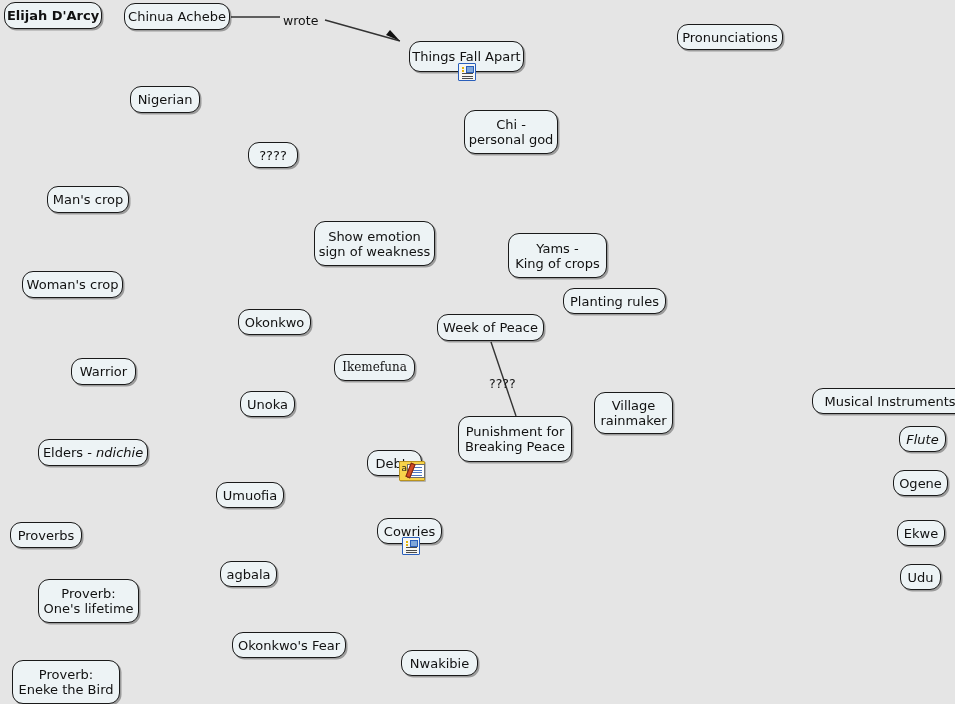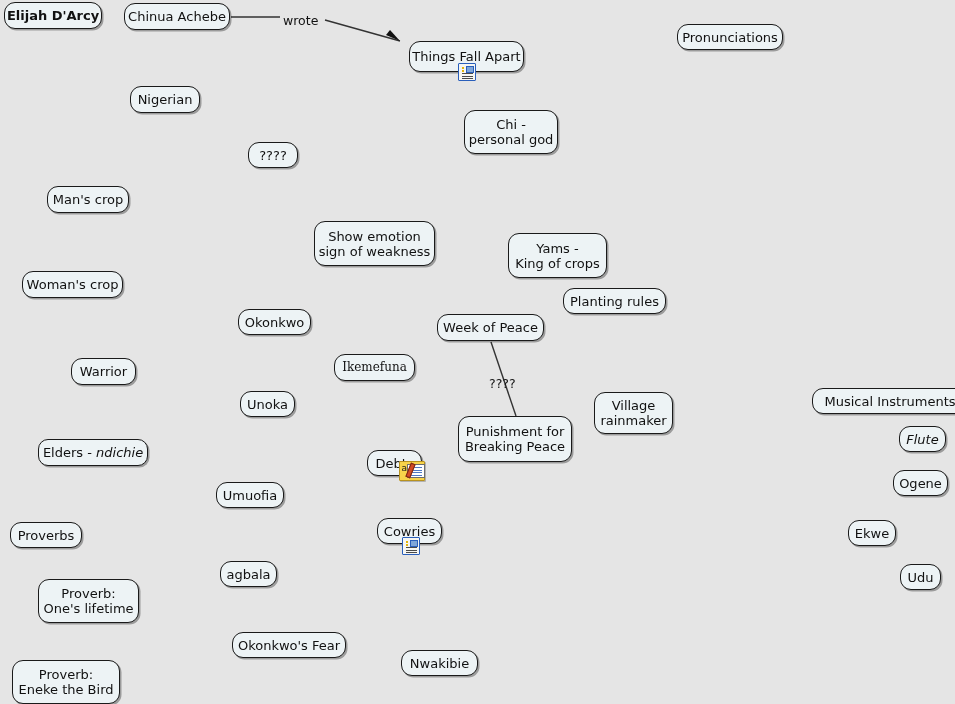--- a/index.html
+++ b/index.html
@@ -172,26 +172,26 @@
       <div class="node" style="left: 437px; top: 314px; width: 107px; height: 27px;"><span>Week of Peace</span></div>
       <div class="node serif" style="left: 334px; top: 354px; width: 81px; height: 27px;"><span>Ikemefuna</span></div>
       <div class="node" style="left: 71px; top: 358px; width: 65px; height: 27px;"><span>Warrior</span></div>
       <div class="node" style="left: 812px; top: 388px; width: 156px; height: 26px;"><span>Musical Instruments</span></div>
       <div class="node" style="left: 240px; top: 391px; width: 55px; height: 26px;"><span>Unoka</span></div>
       <div class="node" style="left: 594px; top: 392px; width: 79px; height: 42px;"><span>Village
 rainmaker</span></div>
       <div class="node" style="left: 899px; top: 426px; width: 47px; height: 26px; font-style: italic;"><span>Flute</span></div>
       <div class="node" style="left: 458px; top: 416px; width: 114px; height: 46px;"><span>Punishment for
 Breaking Peace</span></div>
-      <div class="node" style="left: 38px; top: 439px; width: 110px; height: 27px; border-radius: 10px;"><span>Elders - </span><span class="ital">ndichie</span></div>
+      <div class="node" style="left: 38px; top: 439px; width: 110px; height: 27px;"><span>Elders - </span><span class="ital">ndichie</span></div>
       <div class="node" style="left: 367px; top: 450px; width: 55px; height: 26px;"><span>Debts</span></div>
       <div class="node" style="left: 216px; top: 482px; width: 68px; height: 26px;"><span>Umuofia</span></div>
       <div class="node" style="left: 893px; top: 470px; width: 55px; height: 26px;"><span>Ogene</span></div>
       <div class="node" style="left: 377px; top: 518px; width: 65px; height: 26px;"><span>Cowries</span></div>
-      <div class="node" style="left: 848px; top: 520px; width: 48px; height: 26px;"><span>Ekwe</span></div>
+      <div class="node" style="left: 897px; top: 520px; width: 48px; height: 26px;"><span>Ekwe</span></div>
       <div class="node" style="left: 10px; top: 522px; width: 72px; height: 26px;"><span>Proverbs</span></div>
       <div class="node" style="left: 220px; top: 561px; width: 57px; height: 26px;"><span>agbala</span></div>
       <div class="node" style="left: 900px; top: 564px; width: 41px; height: 26px;"><span>Udu</span></div>
       <div class="node" style="left: 38px; top: 579px; width: 101px; height: 44px;"><span>Proverb:
 One's lifetime</span></div>
       <div class="node" style="left: 232px; top: 632px; width: 114px; height: 26px;"><span>Okonkwo's Fear</span></div>
       <div class="node" style="left: 401px; top: 650px; width: 77px; height: 26px;"><span>Nwakibie</span></div>
       <div class="node" style="left: 12px; top: 660px; width: 108px; height: 44px;"><span>Proverb:
 Eneke the Bird</span></div>
     </div>

